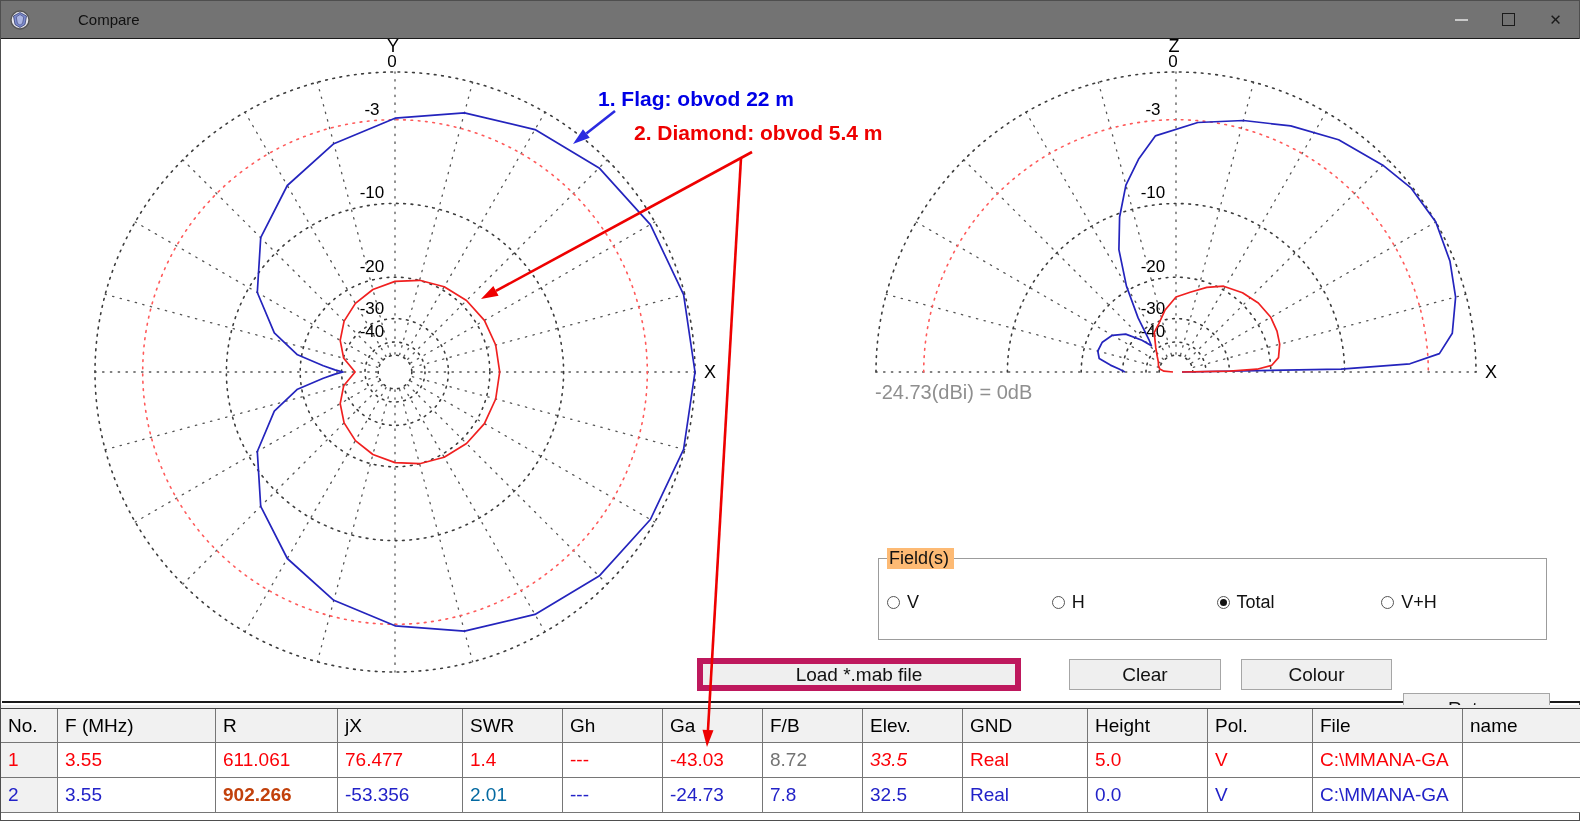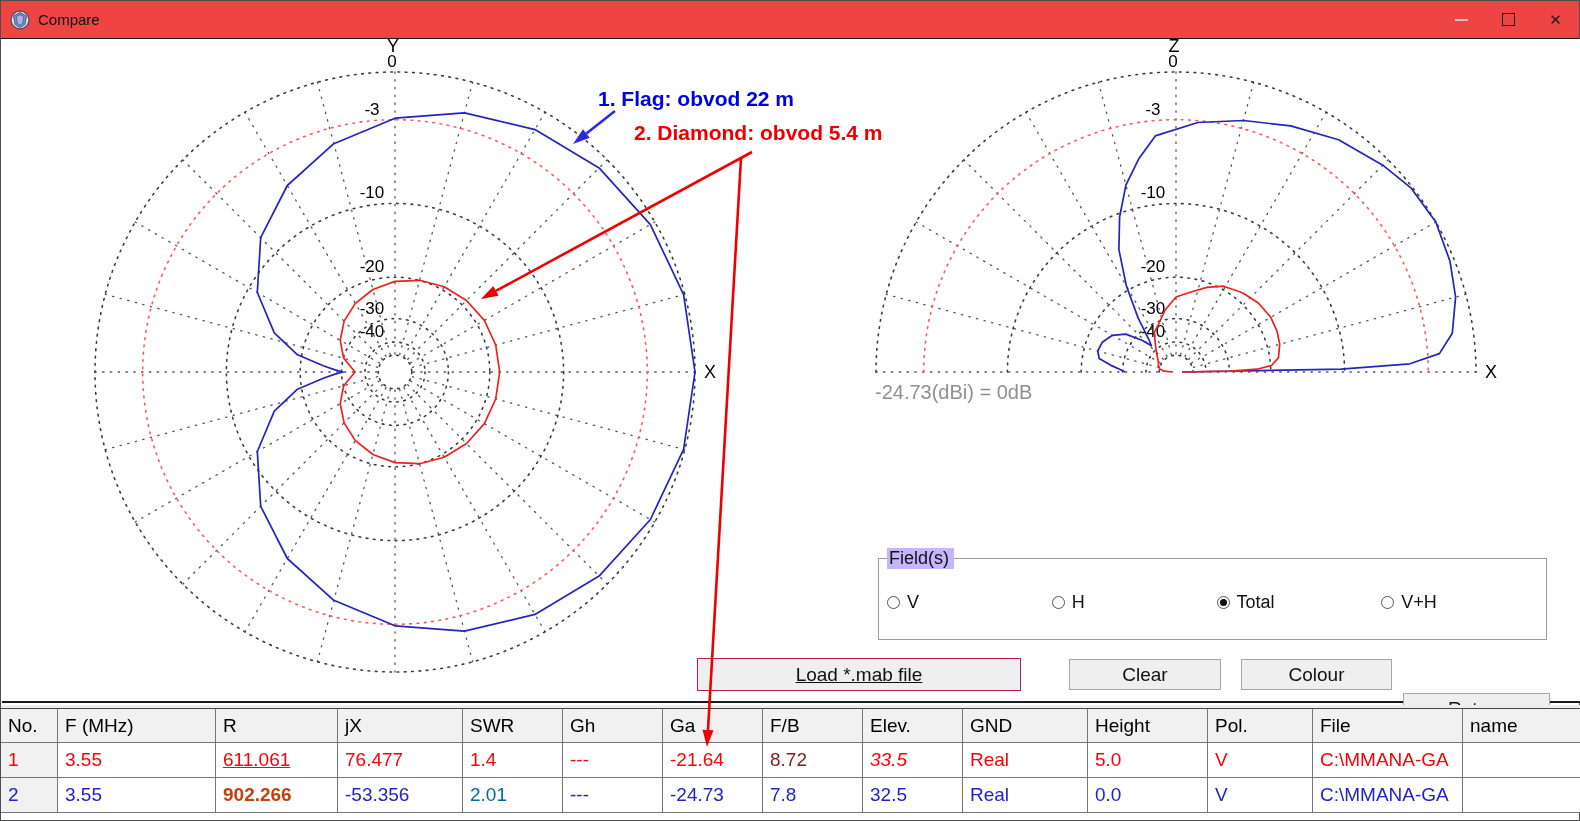--- a/index.html
+++ b/index.html
@@ -1,41 +1,41 @@
 <!DOCTYPE html>
 <html><head>
 <meta charset="utf-8">
 <style>
   html,body{margin:0;padding:0;}
   body{width:1580px;height:821px;position:relative;overflow:hidden;background:#fff;
        font-family:"Liberation Sans",sans-serif;-webkit-font-smoothing:antialiased;}
   .window{position:absolute;inset:0;border:1px solid #4e4e4e;box-sizing:border-box;background:#fff;}
   
-  .titlebar{height:37px;display:flex;align-items:center;background:#ef4444;border-bottom:1px solid #1b1b1b;}
+  .titlebar{height:37px;display:flex;align-items:center;background:#737373;border-bottom:1px solid #1b1b1b;gap:40px;}
   .app-icon{width:20px;height:20px;margin-left:9px;}
   .title-text{font-size:15px;color:#111;margin-left:8px;}
   .win-controls{margin-left:auto;display:flex;height:36px;}
   .win-btn{width:47px;height:36px;display:flex;align-items:center;justify-content:center;}
   .min-glyph{width:13px;height:2px;background:#c9c9c9;}
   .max-glyph{width:11px;height:11px;border:1.4px solid #1a1a1a;}
   .close-glyph{font-size:15px;color:#1a1a1a;line-height:1;}
   
   .canvas{position:absolute;left:1px;top:38px;width:1578px;height:664px;background:#fff;border-bottom:2px solid #191919;box-sizing:border-box;}
   #plots{position:absolute;left:-1px;top:0;}
   
   .fieldbox{position:absolute;left:876px;top:519px;width:669px;height:82px;border:1px solid #9c9c9c;box-sizing:border-box;}
-  .fieldbox-legend{position:absolute;top:-11px;left:8px;background:#c4b5fd;padding:0 5px 0 2px;font-size:18px;color:#111;}
+  .fieldbox-legend{position:absolute;top:-11px;left:8px;background:#fdba74;padding:0 5px 0 2px;font-size:18px;color:#111;}
   .radio-row{display:flex;padding:33px 0 0 8px;}
   .radio-opt{width:167px;display:flex;align-items:center;font-size:18px;color:#111;cursor:default;}
   .radio-circle{width:13px;height:13px;border:1px solid #555;border-radius:50%;margin-right:7px;position:relative;box-sizing:border-box;background:#fff;flex:none;}
   .radio-circle.sel::after{content:"";position:absolute;left:2px;top:2px;width:7px;height:7px;border-radius:50%;background:#111;}
   
   .btn{position:absolute;height:31px;background:#efefef;border:1px solid #a6a6a6;box-sizing:border-box;
        font-size:19px;color:#111;display:flex;align-items:center;justify-content:center;}
-  #btn-load{left:695px;top:619px;width:324px;height:33px;border:1px solid #be185d;text-decoration:underline;}
+  #btn-load{left:695px;top:619px;width:324px;height:33px;border:6px solid #be185d;}
   #btn-clear{left:1067px;top:620px;width:152px;}
   #btn-colour{left:1239px;top:620px;width:151px;}
   #btn-return{left:1401px;top:620px;width:147px;margin-top:34px;}
   
   .gap-strip{position:absolute;left:0;top:704px;width:1580px;height:3px;background:#ededed;}
   .datatable{position:absolute;left:0;top:707px;width:1580px;border-top:1px solid #444;}
   .trow{display:grid;grid-template-columns:57px 158px 122px 125px 100px 100px 100px 100px 100px 125px 120px 105px 150px 118px;}
   .trow.hdr .tcell{background:#f1f1f1;height:34px;}
   .tcell{height:35px;border-right:1px solid #767676;border-bottom:1px solid #767676;box-sizing:border-box;
          display:flex;align-items:center;padding-left:7px;font-size:19px;white-space:nowrap;overflow:hidden;background:#fff;color:#000;}
@@ -191,26 +191,26 @@
         <div class="tcell">Elev.</div>
         <div class="tcell">GND</div>
         <div class="tcell">Height</div>
         <div class="tcell">Pol.</div>
         <div class="tcell">File</div>
         <div class="tcell">name</div>
       </div>
       <div class="trow">
         <div class="tcell no-col" style="color: rgb(251, 0, 7);">1</div>
         <div class="tcell" style="color: rgb(251, 0, 7);">3.55</div>
-        <div class="tcell" style="color: rgb(251, 0, 7); text-decoration: underline;">611.061</div>
+        <div class="tcell" style="color: rgb(251, 0, 7);">611.061</div>
         <div class="tcell" style="color: rgb(251, 0, 7);">76.477</div>
         <div class="tcell" style="color: rgb(251, 0, 7);">1.4</div>
         <div class="tcell" style="color: rgb(251, 0, 7);">---</div>
-        <div class="tcell" style="color: rgb(251, 0, 7);">-21.64</div>
-        <div class="tcell" style="color: #7f1d1d;">8.72</div>
+        <div class="tcell" style="color: rgb(251, 0, 7);">-43.03</div>
+        <div class="tcell" style="color: #737373;">8.72</div>
         <div class="tcell" style="color: rgb(251, 0, 7); font-style: italic;">33.5</div>
         <div class="tcell" style="color: rgb(251, 0, 7);">Real</div>
         <div class="tcell" style="color: rgb(251, 0, 7);">5.0</div>
         <div class="tcell" style="color: rgb(251, 0, 7);">V</div>
         <div class="tcell" style="color: rgb(251, 0, 7);">C:\MMANA-GA</div>
         <div class="tcell" style="color: rgb(251, 0, 7);"></div>
       </div>
       <div class="trow">
         <div class="tcell no-col" style="color: rgb(34, 34, 200);">2</div>
         <div class="tcell" style="color: rgb(34, 34, 200);">3.55</div>

